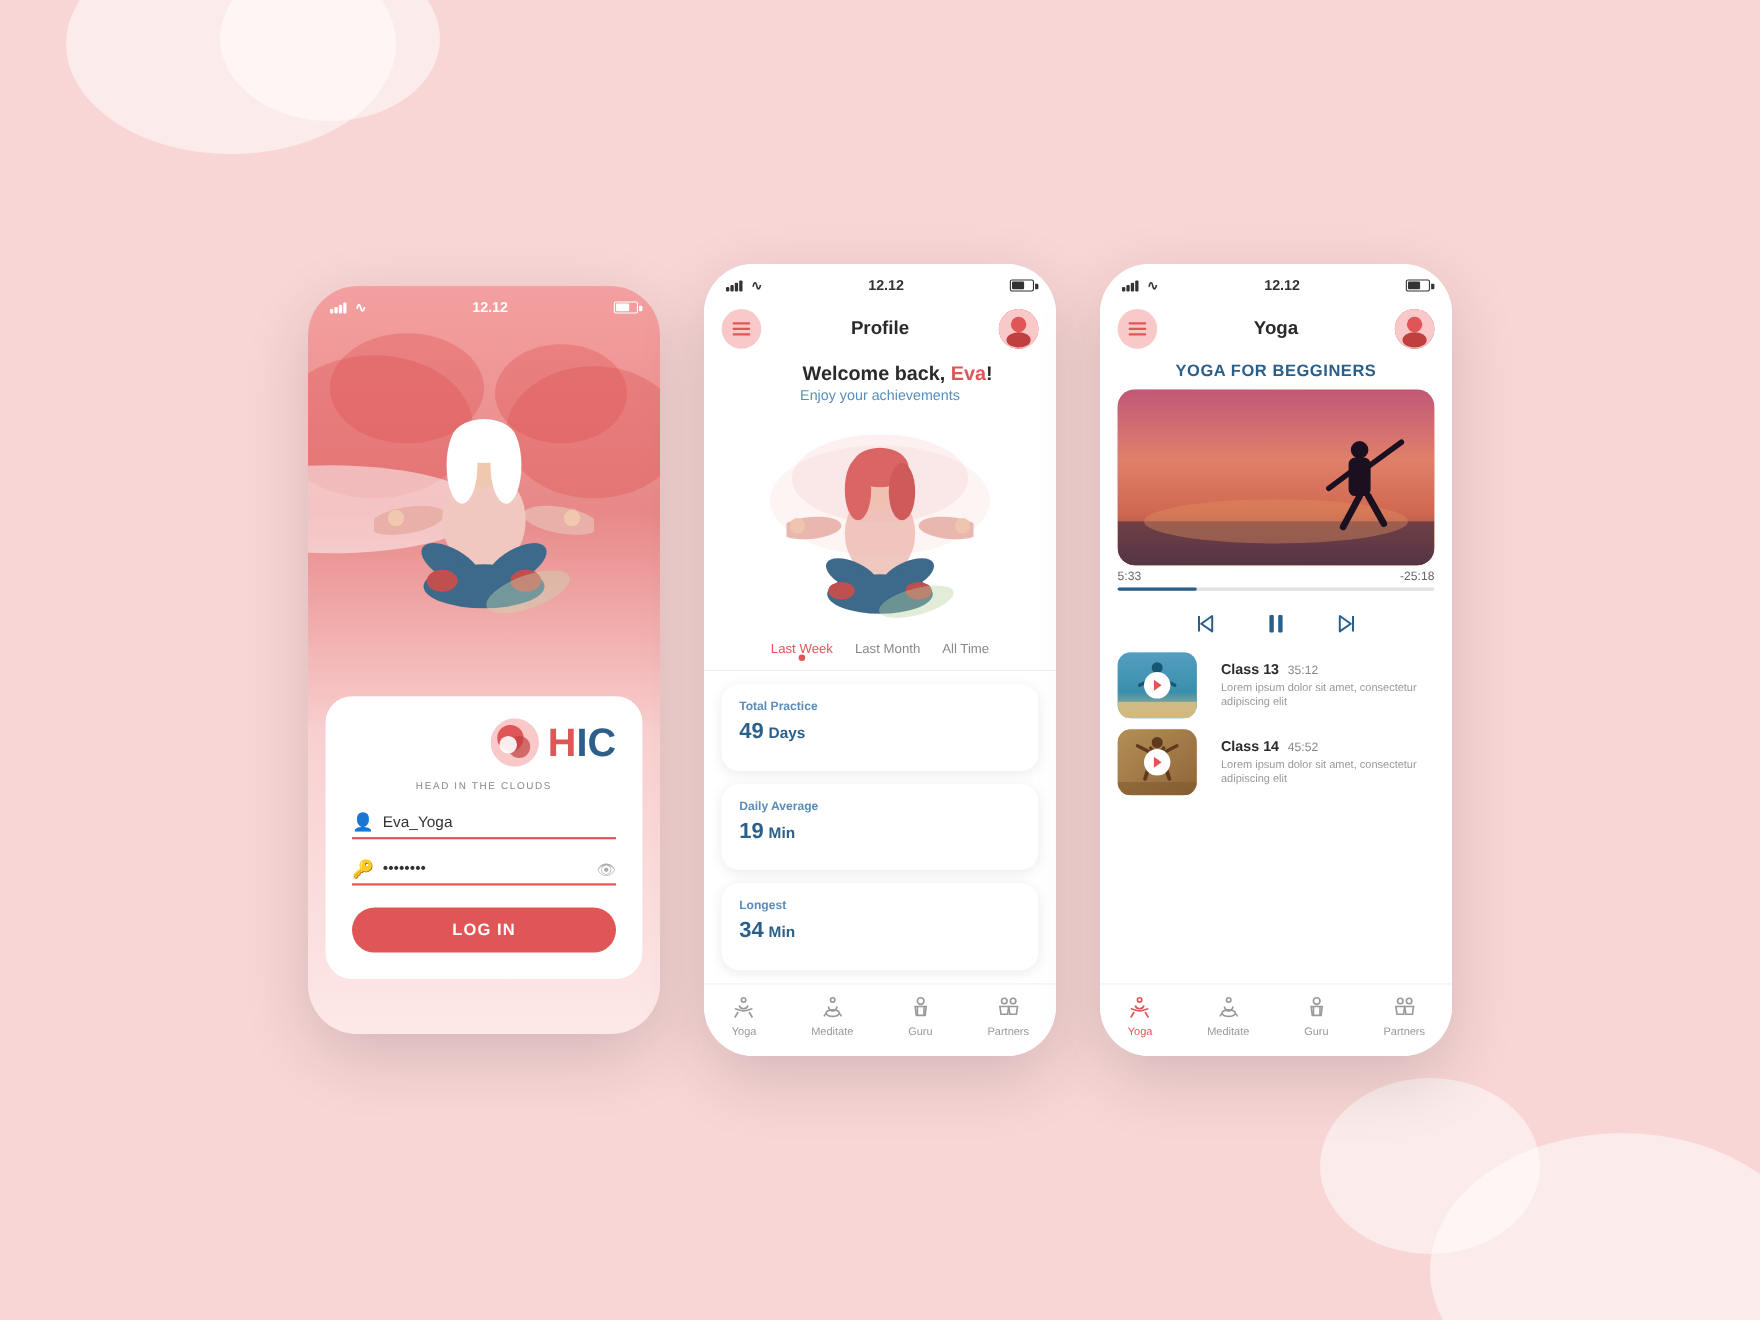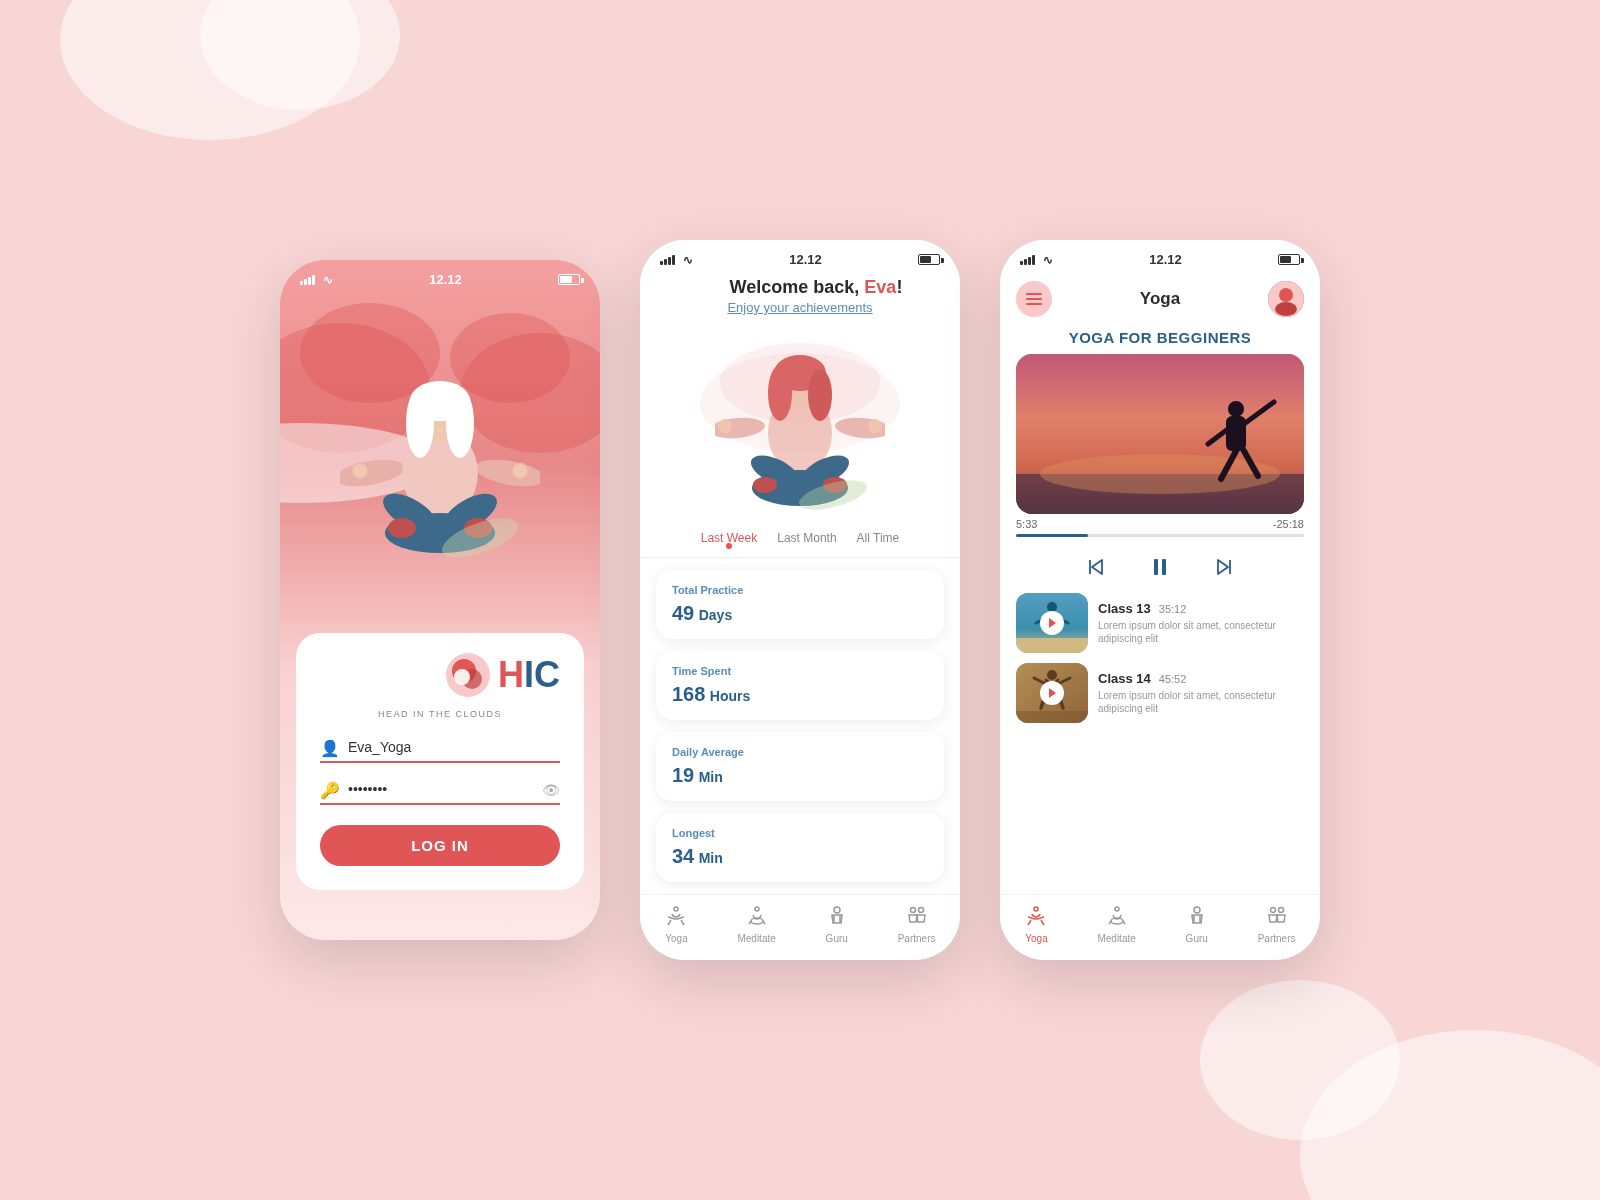--- a/index.html
+++ b/index.html
@@ -222,21 +222,21 @@
       text-align: center;
       padding: 4px 0 8px;
     }
     .welcome-text {
       font-size: 18px;
       font-weight: 700;
       color: #2a2a2a;
       padding-left: 32px;
     }
     .welcome-name { color: #e05555; }
-    .welcome-sub { font-size: 13px; color: #5b8db8; margin-top: 2px; text-decoration: underline; }
+    .welcome-sub { font-size: 13px; color: #5b8db8; margin-top: 2px; }
 
     
     .profile-illustration {
       position: relative;
       height: 200px;
       display: flex;
       align-items: center;
       justify-content: center;
       overflow: hidden;
     }
@@ -390,21 +390,21 @@
     .class-list {
       flex: 1;
       overflow: hidden;
       padding: 0 16px;
       display: flex;
       flex-direction: column;
       gap: 10px;
     }
     .class-item {
       display: flex;
-      gap: 10px;
+      gap: 22px;
       align-items: center;
     }
     .class-thumb {
       width: 72px;
       height: 60px;
       border-radius: 12px;
       overflow: hidden;
       flex-shrink: 0;
       position: relative;
     }
@@ -570,20 +570,37 @@
             <div class="signal-bar" style="height:10px;background:#333"></div>
           </div>
           <span style="color:#333;font-size:12px;margin-left:4px">∿</span>
         </div>
         <span style="color:#333;font-size:13px;font-weight:600">12.12</span>
         <div class="battery-icon" style="color:#333">
           <div class="battery-fill" style="background:#333;width:55%"></div>
         </div>
       </div>
 
+      <div class="app-header">
+        <div class="menu-btn">
+          <div class="menu-lines">
+            <div class="menu-line"></div>
+            <div class="menu-line"></div>
+            <div class="menu-line"></div>
+          </div>
+        </div>
+        <span class="app-title">Profile</span>
+        <div class="avatar-placeholder">
+          <svg width="36" height="36" viewBox="0 0 36 36">
+            <circle cx="18" cy="18" r="18" fill="#f9c8c8"></circle>
+            <circle cx="18" cy="14" r="7" fill="#e05555"></circle>
+            <ellipse cx="18" cy="28" rx="11" ry="7" fill="#c04040"></ellipse>
+          </svg>
+        </div>
+      </div>
 
       <div class="welcome-section">
         <div class="welcome-text">
           <span>Welcome back, </span><span class="welcome-name">Eva</span><span>!</span>
         </div>
         <div class="welcome-sub">Enjoy your achievements</div>
       </div>
 
       <div class="profile-illustration">
         <div style="position:absolute;width:160px;height:80px;background:rgba(240,180,180,0.2);border-radius:50%;top:20px"></div>
@@ -622,27 +639,20 @@
         <span class="stat-tab">Last Month</span>
         <span class="stat-tab">All Time</span>
       </div>
 
       <div class="stats-grid">
         <div class="stat-card">
           <div class="stat-label">Total Practice</div>
           <div>
             <span class="stat-value">49</span>
             <span class="stat-unit">Days</span>
-          </div>
-        </div>
-        <div class="stat-card">
-          <div class="stat-label">Time Spent</div>
-          <div>
-            <span class="stat-value">168</span>
-            <span class="stat-unit">Hours</span>
           </div>
         </div>
         <div class="stat-card">
           <div class="stat-label">Daily Average</div>
           <div>
             <span class="stat-value">19</span>
             <span class="stat-unit">Min</span>
           </div>
         </div>
         <div class="stat-card">

